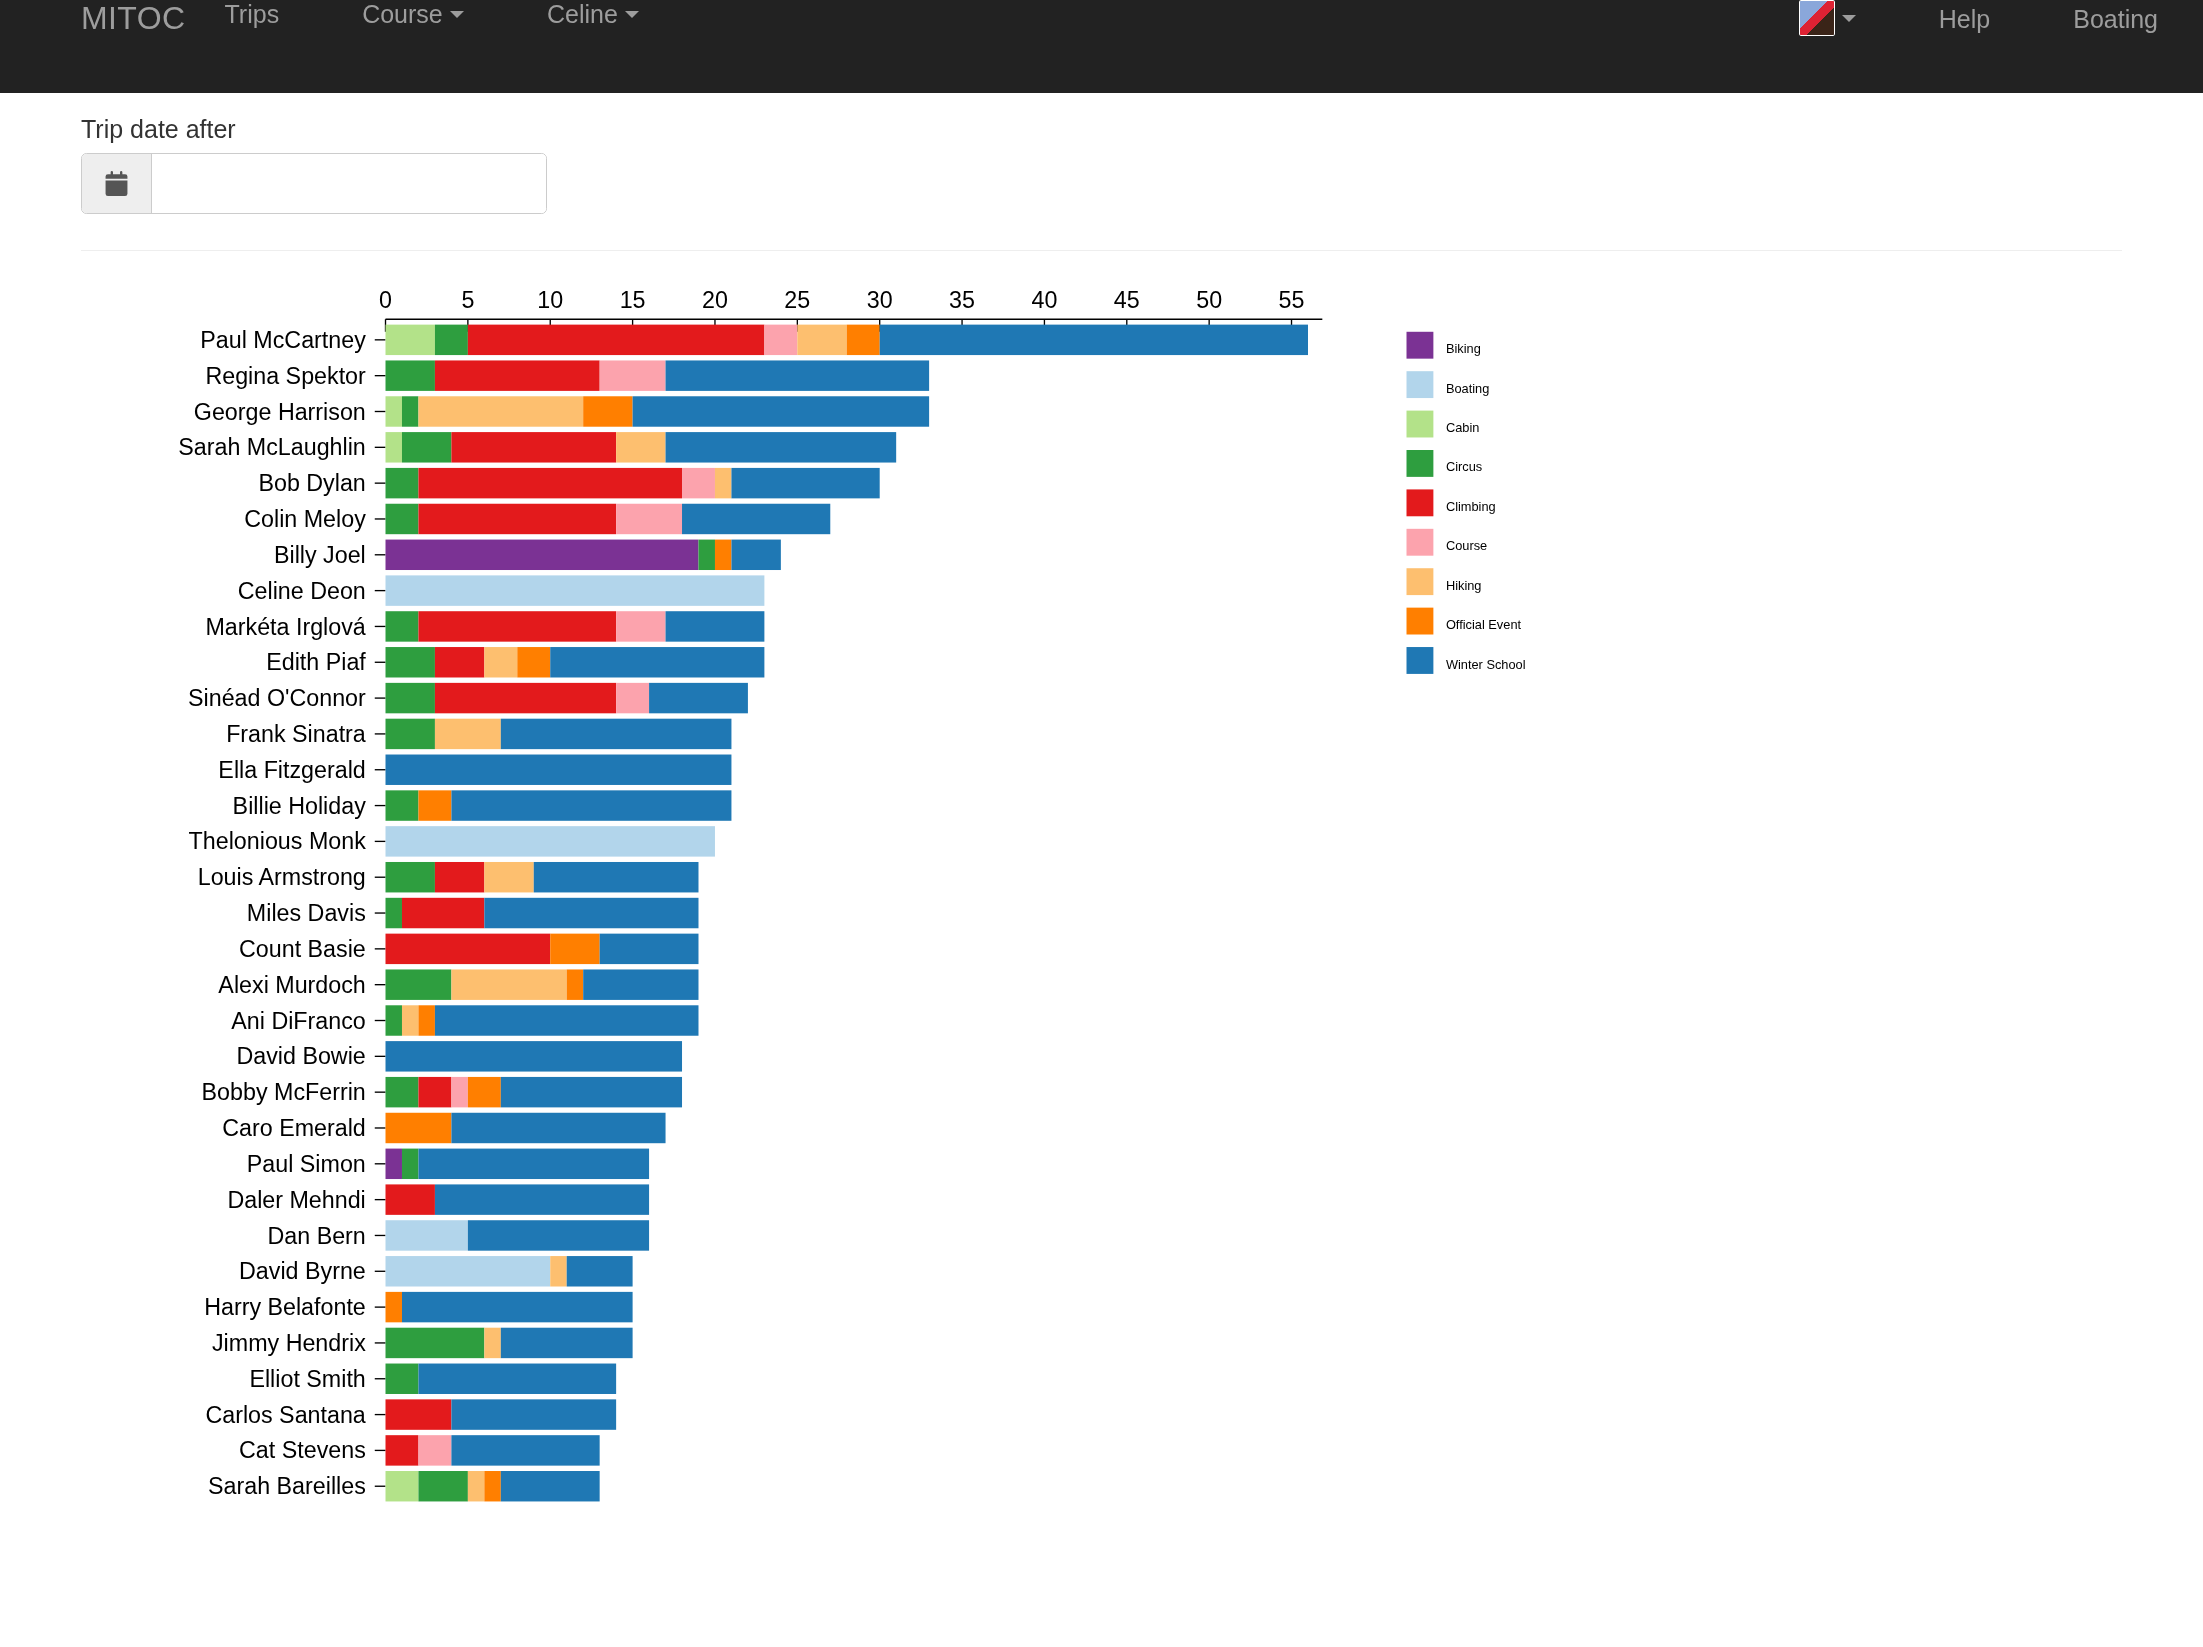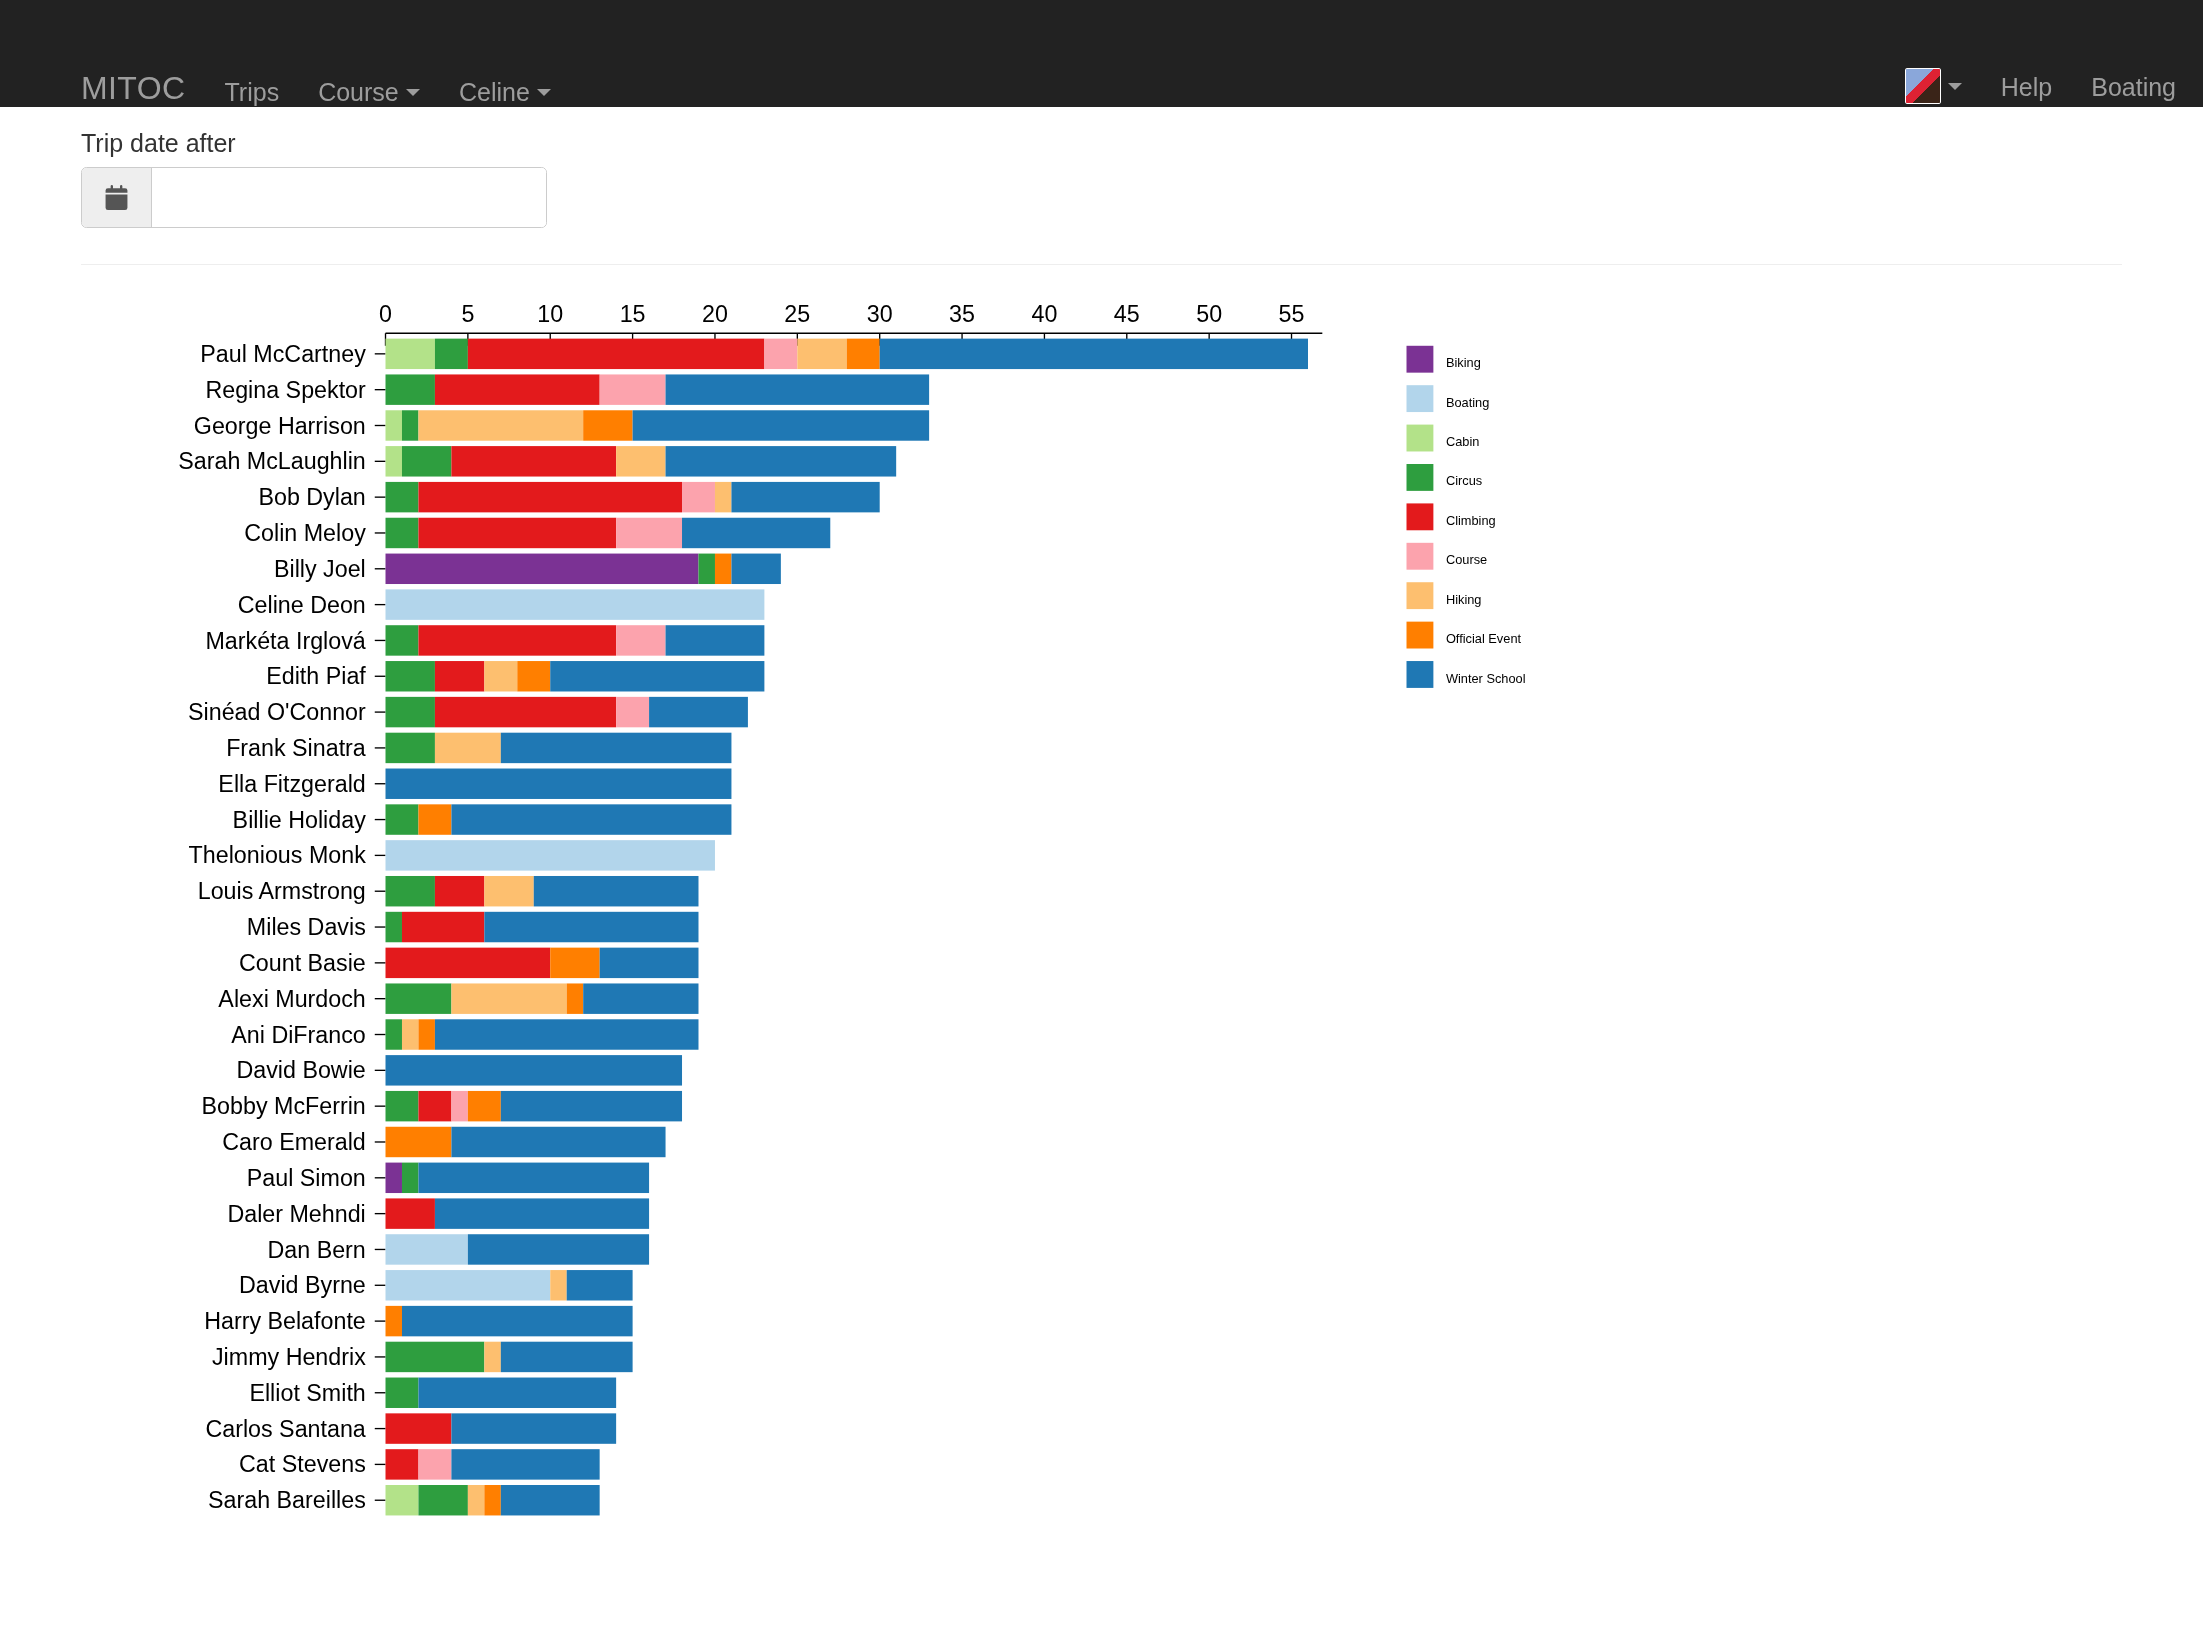--- a/index.html
+++ b/index.html
@@ -1,32 +1,32 @@
 <!DOCTYPE html>
 <html style="font-size:14.3px"><head>
 <meta charset="utf-8">
 <style>
   * { box-sizing: border-box; margin: 0; padding: 0; }
   html, body { width: 2203px; height: 1648px; font-family: "Helvetica Neue", Helvetica, Arial, sans-serif; background: #fff; color: #333; }
   
   .navbar {
     background: #222;
-    height: 107px;
+    height: 93px;
     display: flex;
-    align-items: flex-end;
-    padding: 0 27px 0 81px;
+    align-items: flex-start;
+    padding: 0 45px 0 81px;
   }
   .navbar .brand {
     color: #9d9d9d;
     font-size: 32px;
     font-weight: 400;
     margin-right: 39px;
     letter-spacing: 0.4px;
   }
-  .navbar ul { list-style: none; display: flex; align-items: center; }
+  .navbar ul { list-style: none; display: flex; align-items: center; gap: 44px; }
   .navbar ul.nav-left li { margin-right: 39px; }
   .navbar a, .navbar span.link { color: #9d9d9d; font-size: 25px; text-decoration: none; display: inline-flex; align-items: center; }
   .navbar .caret {
     display: inline-block;
     width: 0; height: 0;
     margin-left: 7.2px;
     vertical-align: middle;
     border-top: 7.2px solid #9d9d9d;
     border-right: 7.2px solid transparent;
     border-left: 7.2px solid transparent;

